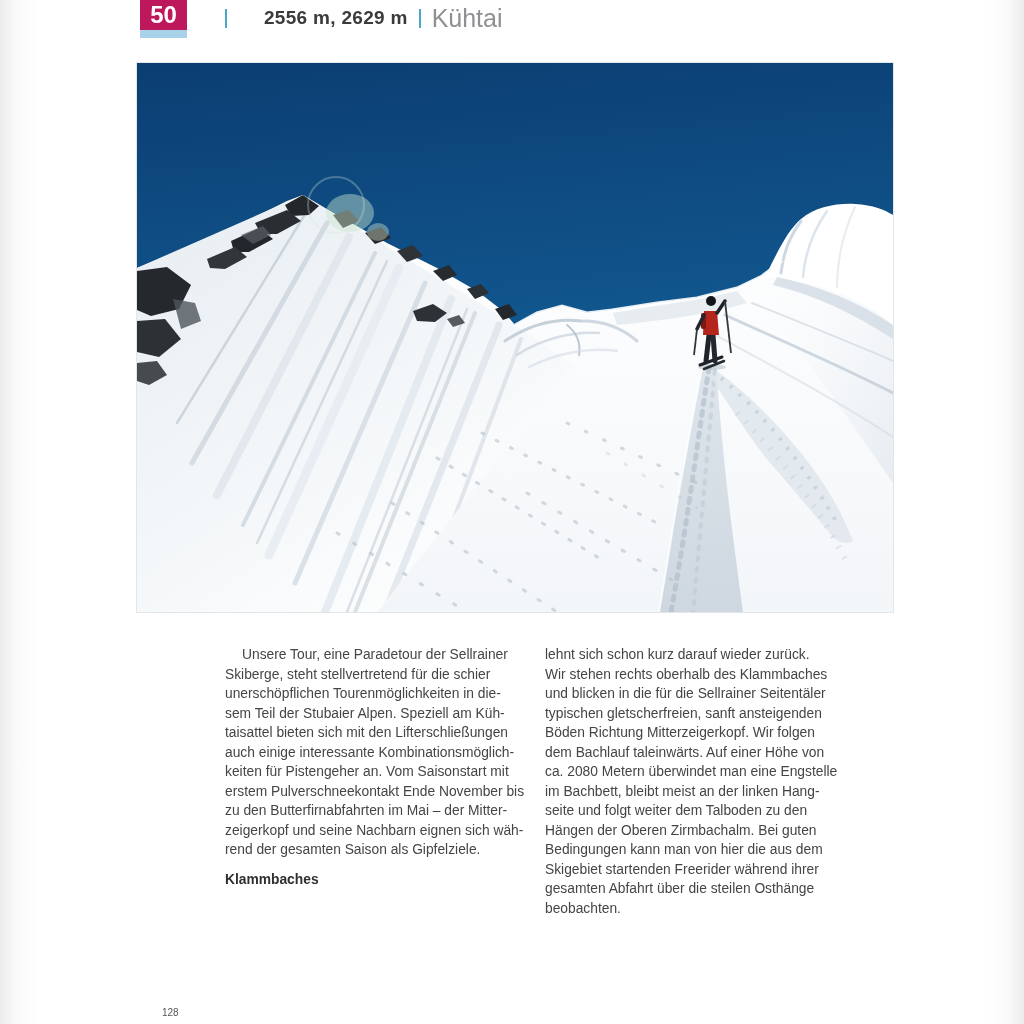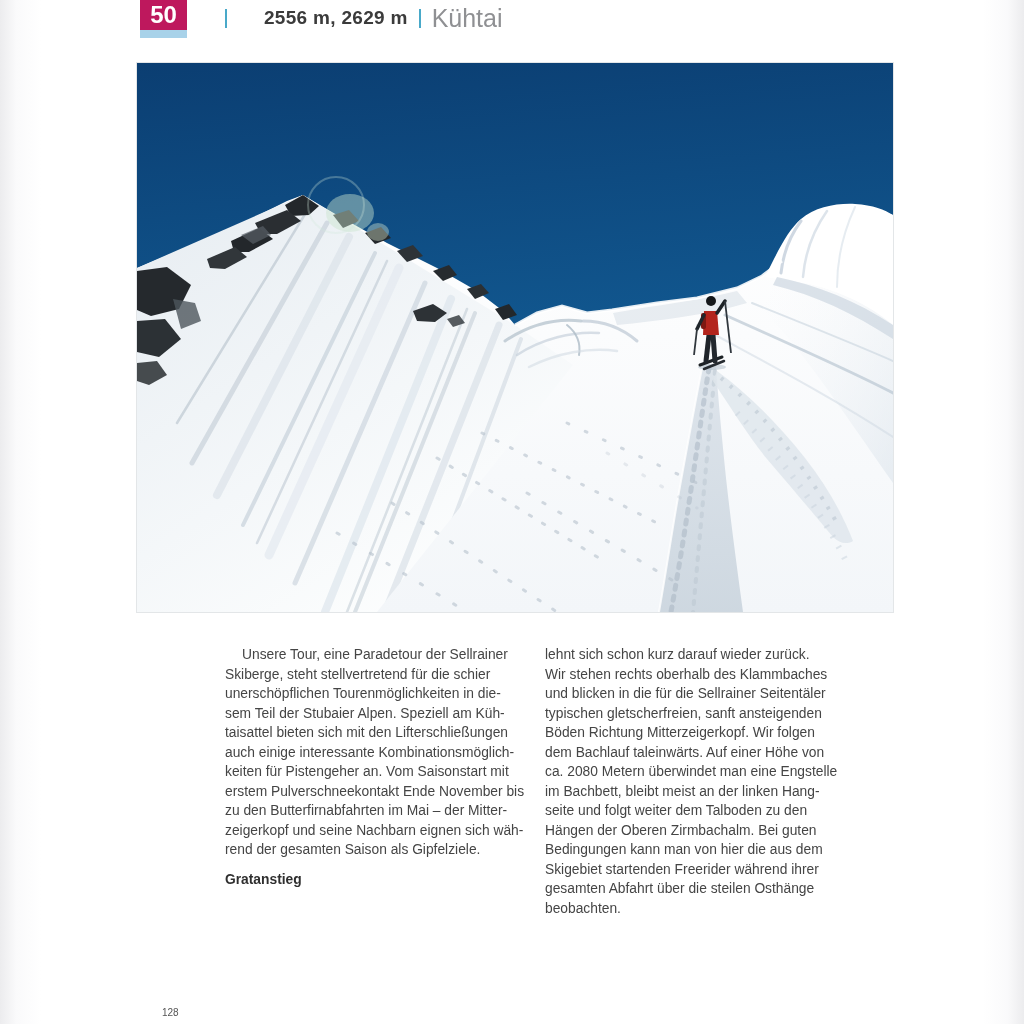--- a/index.html
+++ b/index.html
@@ -201,21 +201,21 @@
 Skiberge, steht stellvertretend für die schier
 unerschöpflichen Tourenmöglichkeiten in die-
 sem Teil der Stubaier Alpen. Speziell am Küh-
 taisattel bieten sich mit den Lifterschließungen
 auch einige interessante Kombinationsmöglich-
 keiten für Pistengeher an. Vom Saisonstart mit
 erstem Pulverschneekontakt Ende November bis
 zu den Butterfirnabfahrten im Mai – der Mitter-
 zeigerkopf und seine Nachbarn eignen sich wäh-
 rend der gesamten Saison als Gipfelziele.</p>
-      <h3>Gratanstieg</h3>
+      <h3>Klammbaches</h3>
     </div>
     <div class="col colr">
       <p>lehnt sich schon kurz darauf wieder zurück.
 Wir stehen rechts oberhalb des Klammbaches
 und blicken in die für die Sellrainer Seitentäler
 typischen gletscherfreien, sanft ansteigenden
 Böden Richtung Mitterzeigerkopf. Wir folgen
 dem Bachlauf taleinwärts. Auf einer Höhe von
 ca. 2080 Metern überwindet man eine Engstelle
 im Bachbett, bleibt meist an der linken Hang-

